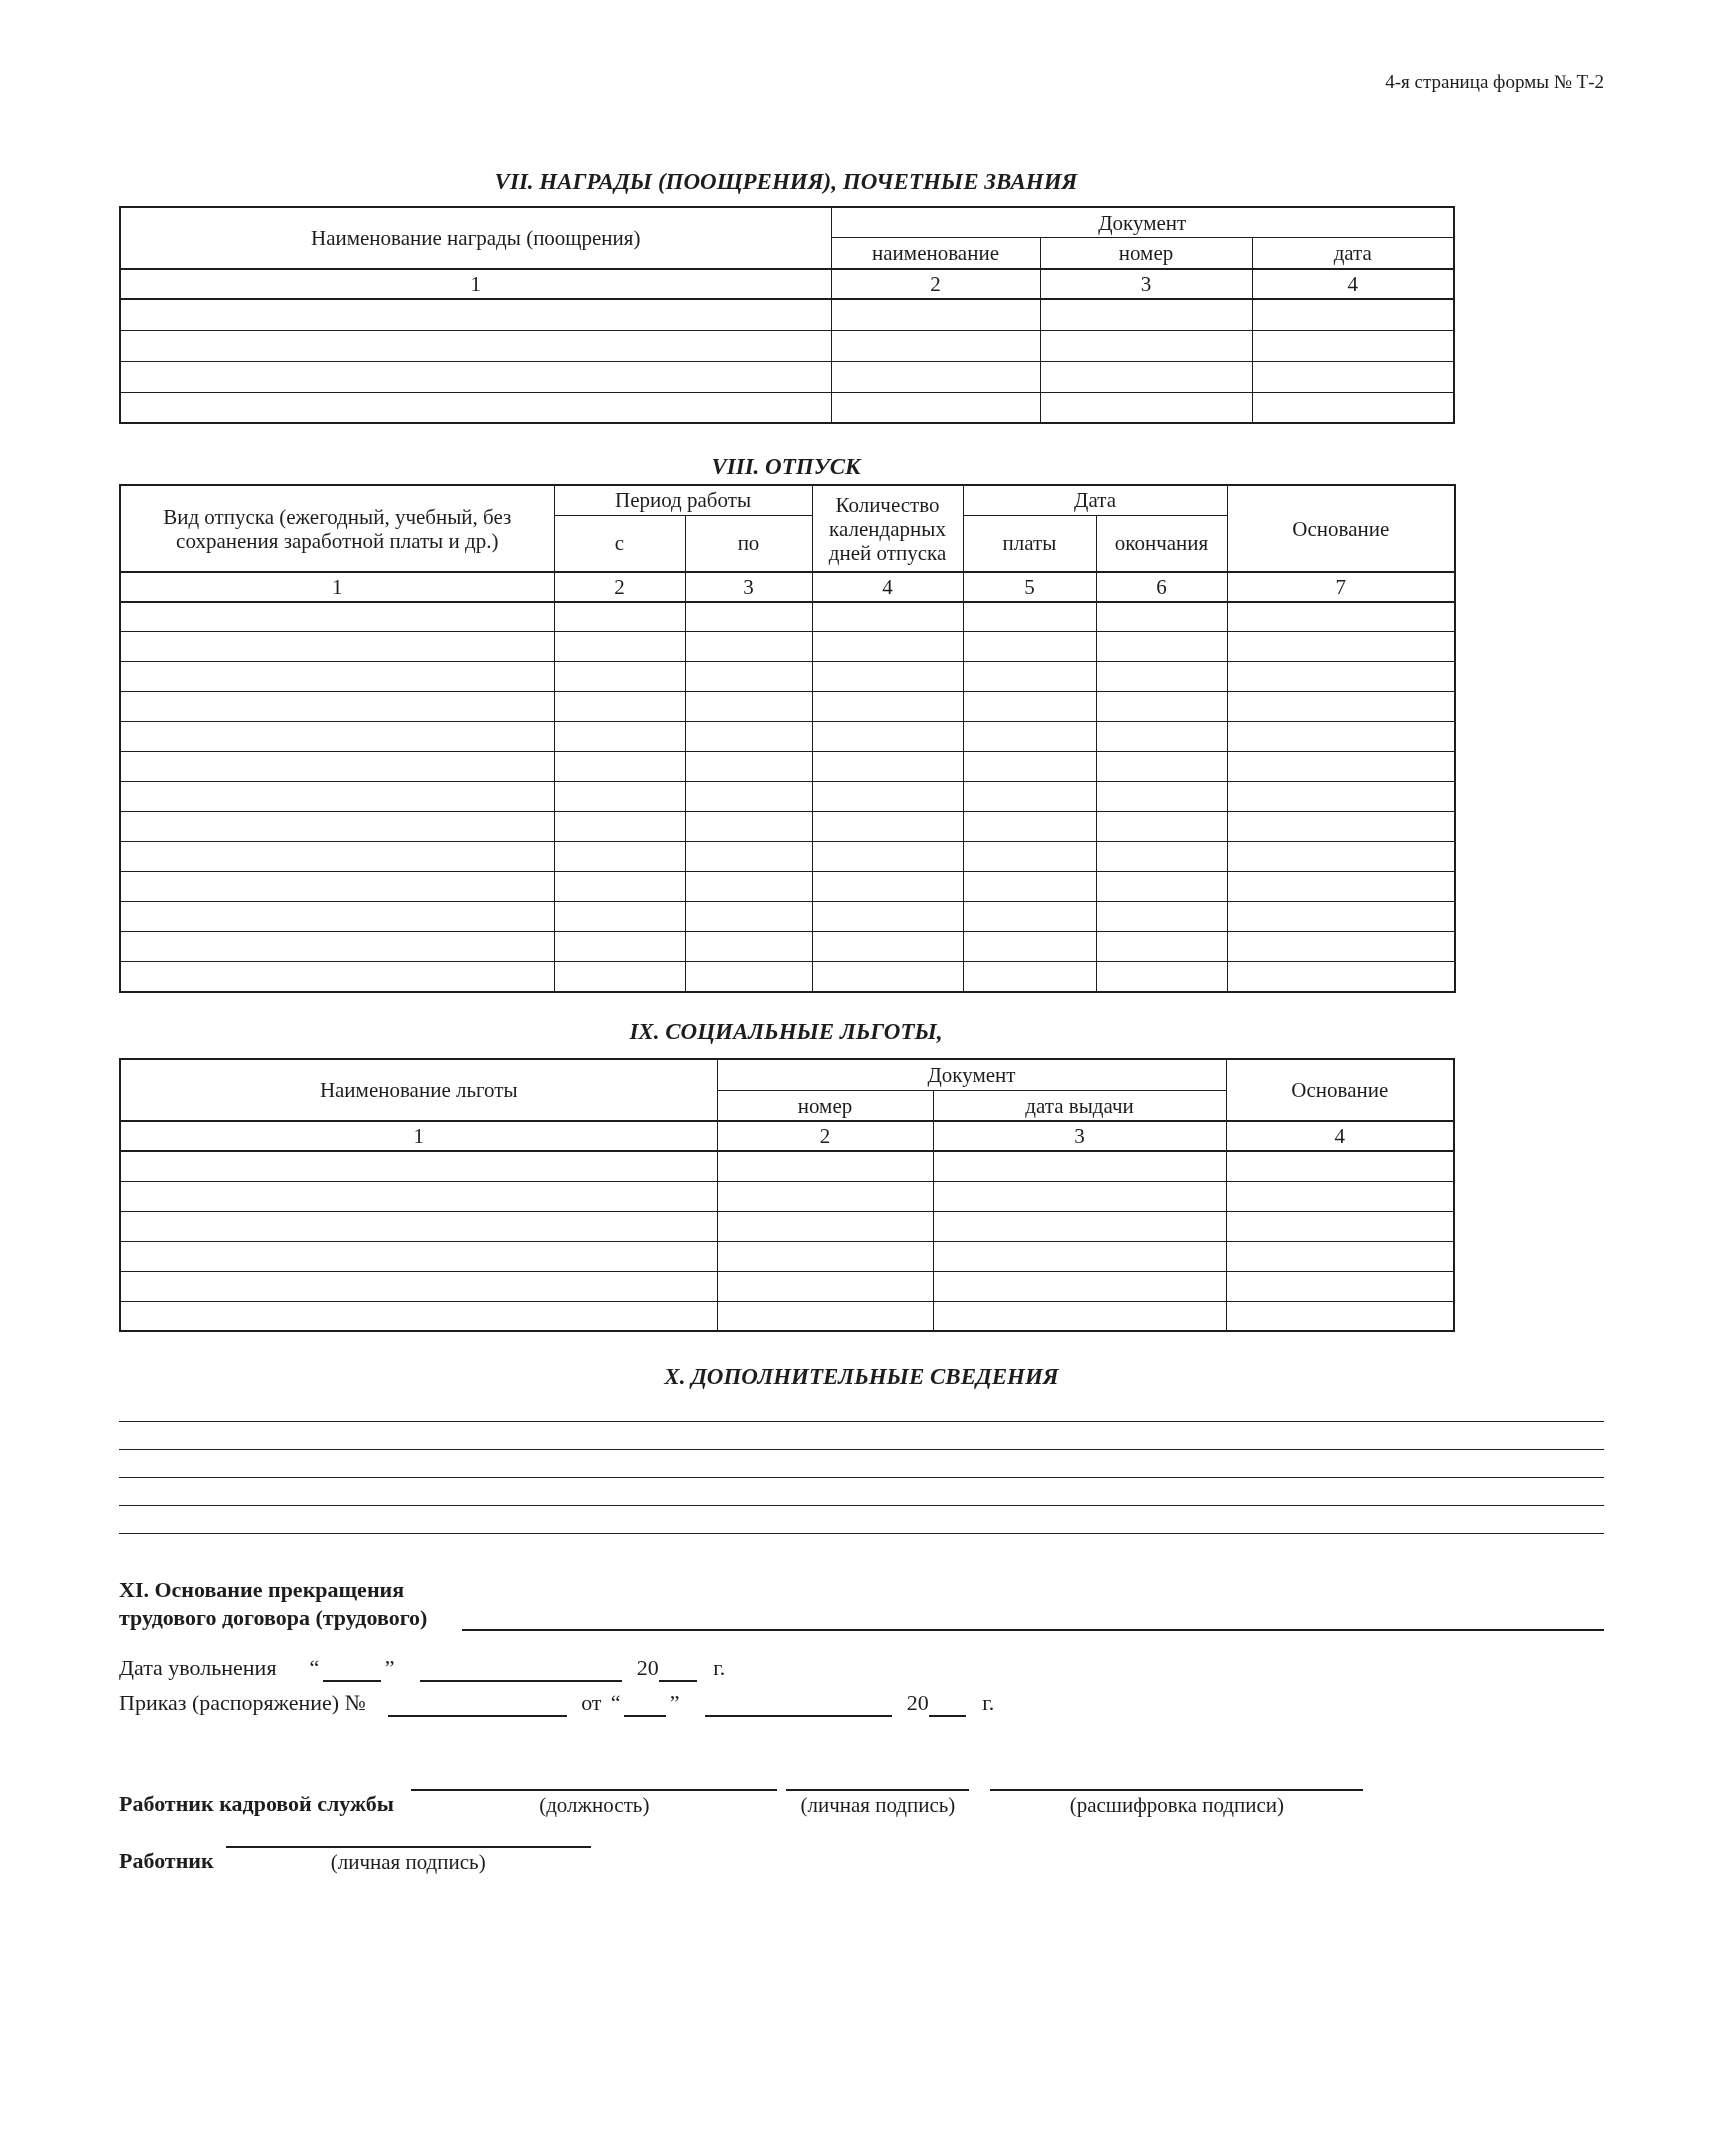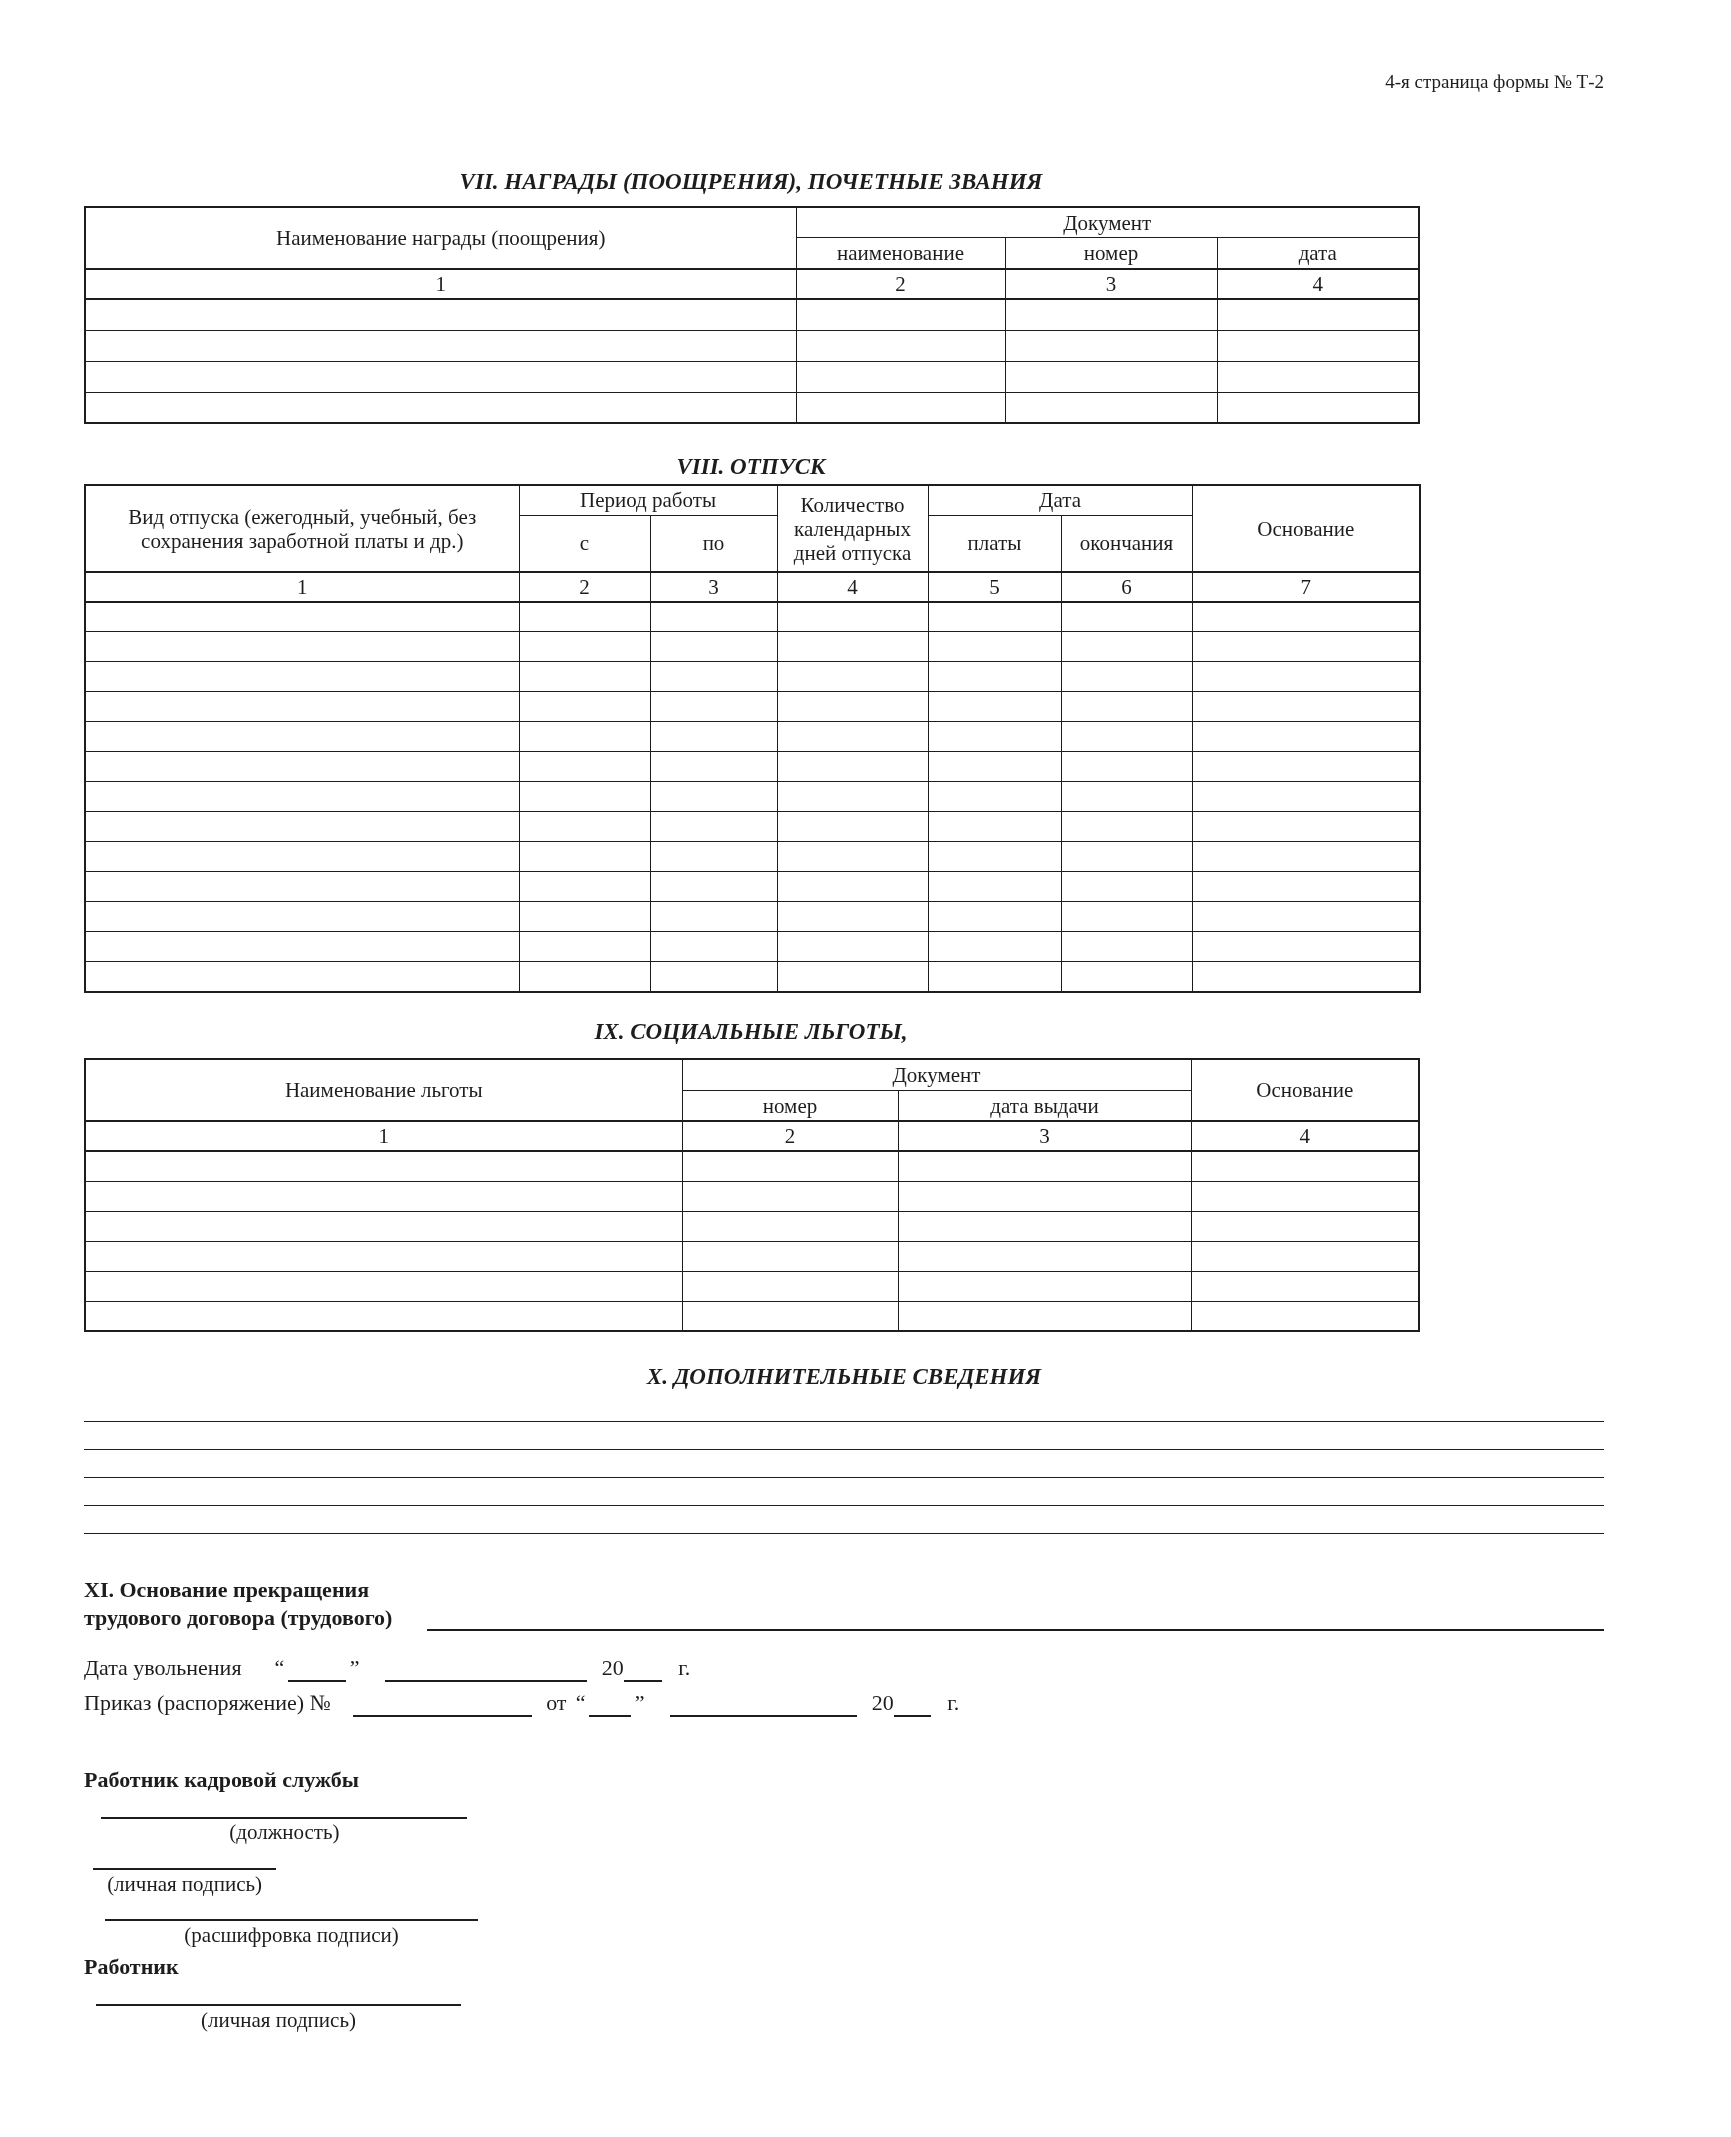--- a/index.html
+++ b/index.html
@@ -3,21 +3,21 @@
 <meta charset="utf-8">
 <style>
   * { margin: 0; padding: 0; box-sizing: border-box; }
   html, body { background: #ffffff; }
   body {
     width: 1732px; height: 2137px;
     font-family: "Liberation Serif", "DejaVu Serif", serif;
     color: #1d1d1d;
     position: relative;
   }
-  .page { padding: 71px 128px 37px 84px; }
+  .page { padding: 71px 128px 37px 119px; }
 
   .corner-note { text-align: right; font-size: 19px; line-height: 22px; }
 
   .sec-title {
     text-align: center; font-weight: bold; font-size: 23px; line-height: 27.4px;
     width: 1334px;
     font-style: italic;
   }
   .sec-title.wide { width: 100%; }
   .t7 { margin-top: 75px; }
@@ -67,21 +67,21 @@
     height: 24px; vertical-align: -7.3px;
   }
   .q { display: inline-block; margin: 0 3.7px; }
   .gap12 { display: inline-block; width: 11px; }
   .gap20 { display: inline-block; width: 18.3px; }
   .w64 { width: 58px; } .w221 { width: 202px; } .w42 { width: 38px; }
   .w196 { width: 179px; } .w46 { width: 42px; } .w205 { width: 187px; } .w40 { width: 37px; }
   .pre20 { margin-left: 9.1px; } .preg { margin-left: 11px; }
 
   
-  .sig-row { display: flex; align-items: flex-start; margin-top: 48px; flex-direction: column; }
+  .sig-row { display: flex; align-items: flex-end; margin-top: 48px; }
   .sig-row2 { margin-top: 5.5px; }
   .sig-label { font-weight: bold; font-size: 22px; line-height: 27.4px; white-space: nowrap; }
   .sig-field { display: inline-flex; flex-direction: column; }
   .sig-line { border-bottom: 2.7px solid #1d1d1d; height: 25.6px; }
   .sig-caption { font-size: 21px; line-height: 24px; text-align: center; padding-top: 1.8px; }
   .fw400 { width: 366px; margin-left: 17.4px; }
   .fw200 { width: 183px; margin-left: 9.1px; }
   .fw408 { width: 373px; margin-left: 21px; }
   .fw400e { width: 365px; margin-left: 12px; }
 </style>

